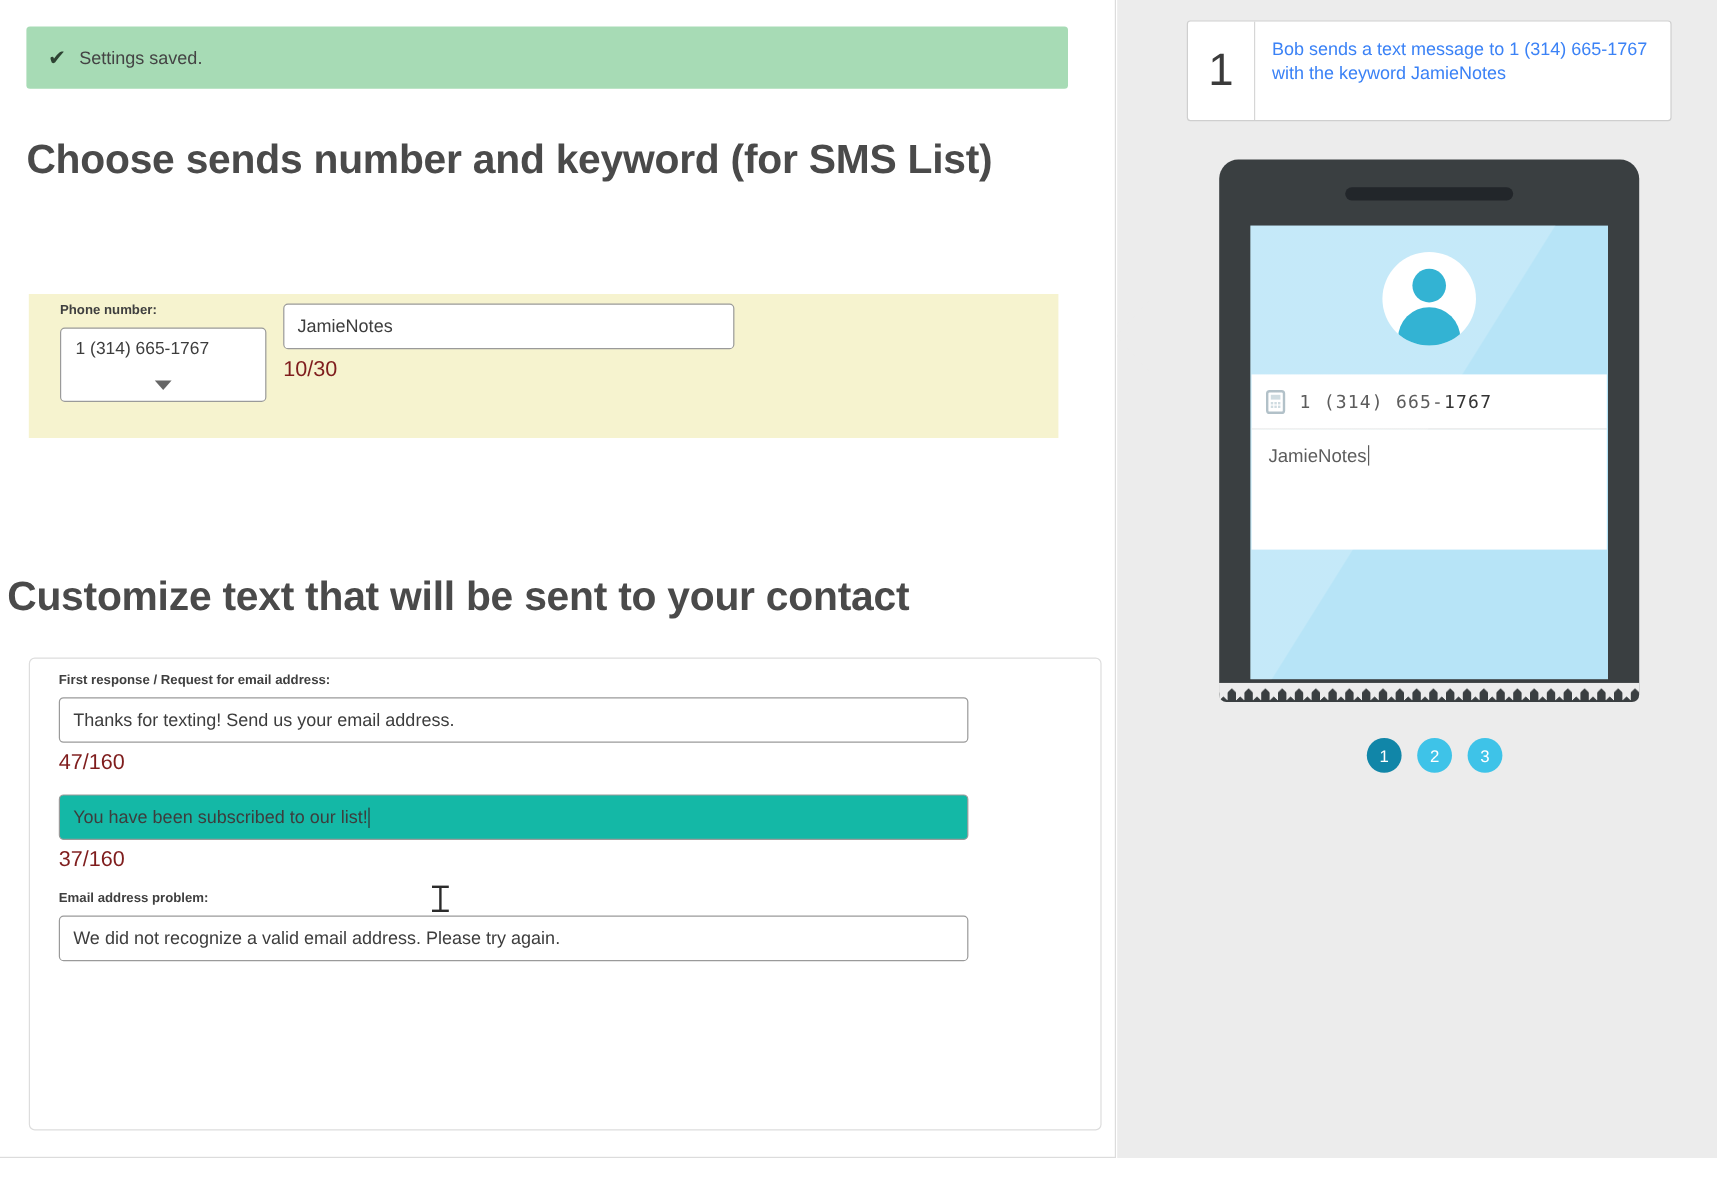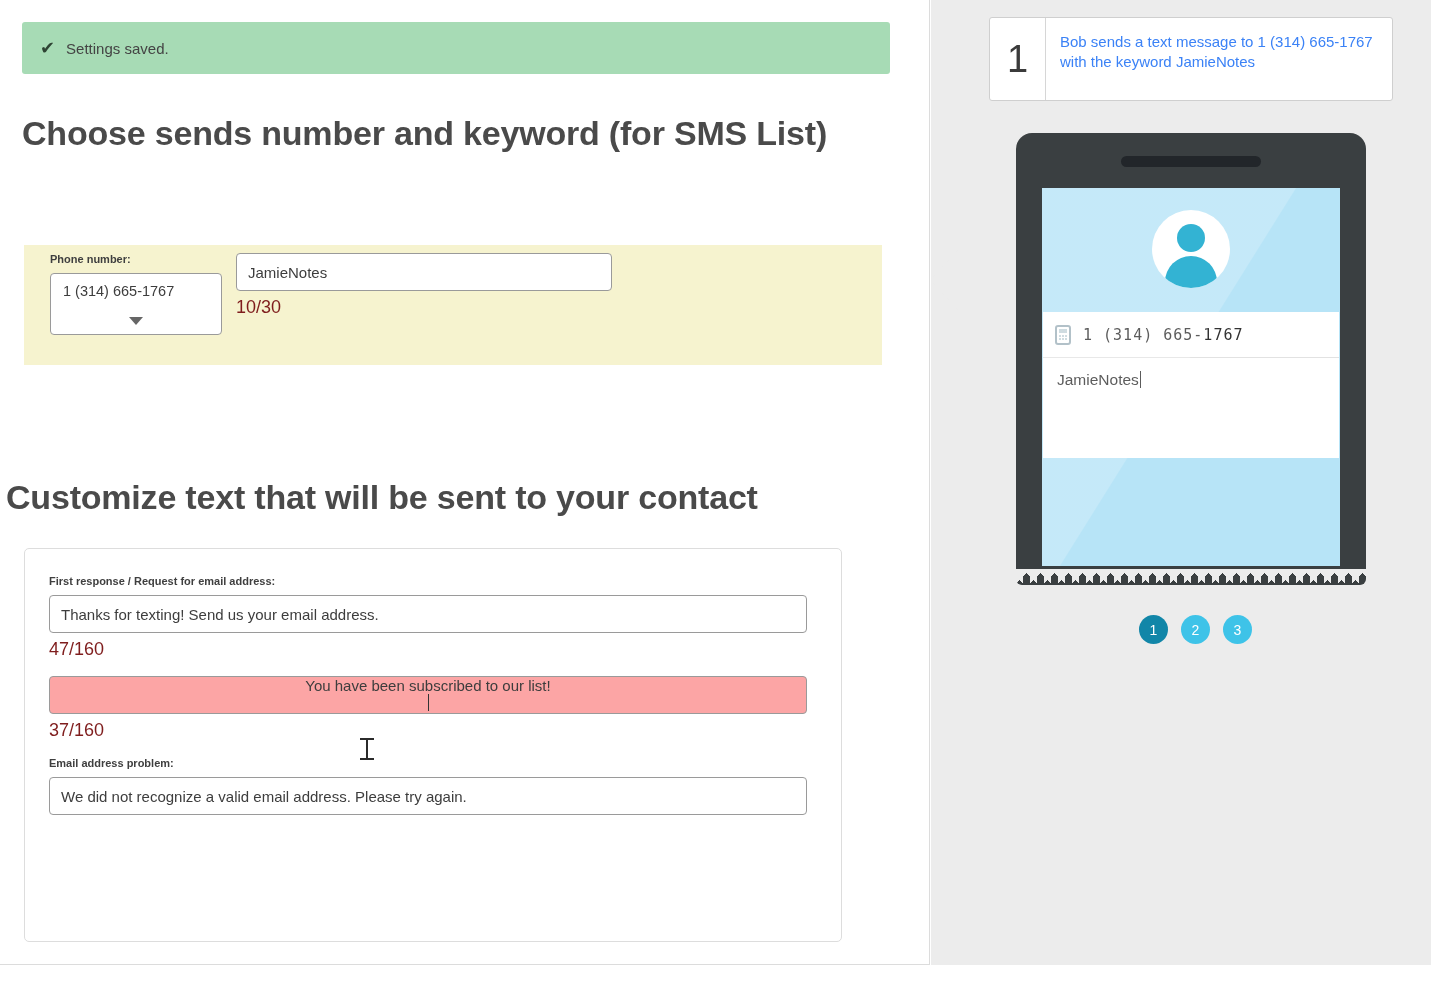--- a/index.html
+++ b/index.html
@@ -145,27 +145,27 @@
     font-size: 18px;
     color: #7f1d1d;
     margin-top: 6px;
   }
 
   
   #customize-card {
     position: absolute;
     left: 24px;
     top: 548px;
-    width: 818px;
+    width: 894px;
     height: 394px;
     background: #ffffff;
     border: 1px solid #dddddd;
     border-radius: 5px;
     box-sizing: border-box;
-    padding: 26px 24px;
+    padding: 12px 24px;
   }
   .msg-block { margin-bottom: 16px; }
   .msg-block .text-input { width: 758px; }
   .caret {
     display: inline-block;
     width: 1px;
     height: 17px;
     background: #333;
     vertical-align: -3px;
     margin-left: 1px;
@@ -189,29 +189,28 @@
   .mouse-cursor span {
     position: absolute;
     left: 6px; top: 1px;
     width: 2px; height: 20px; background: #2b2b2b;
     display: block;
   }
   .input-with-value {
     display: flex;
     align-items: center;
     height: 38px;
-    background: #fca5a5;
+    background: #14b8a6;
     border: 1px solid #9a9a9a;
     border-radius: 4px;
     box-sizing: border-box;
     padding: 0 11px;
     font-size: 15px;
     color: #3d3d3d;
     width: 758px;
-    flex-direction: column;
   }
 
   
   #right-panel {
     position: absolute;
     left: 931px;
     top: 0;
     width: 500px;
     height: 965px;
     background: #ececec;

